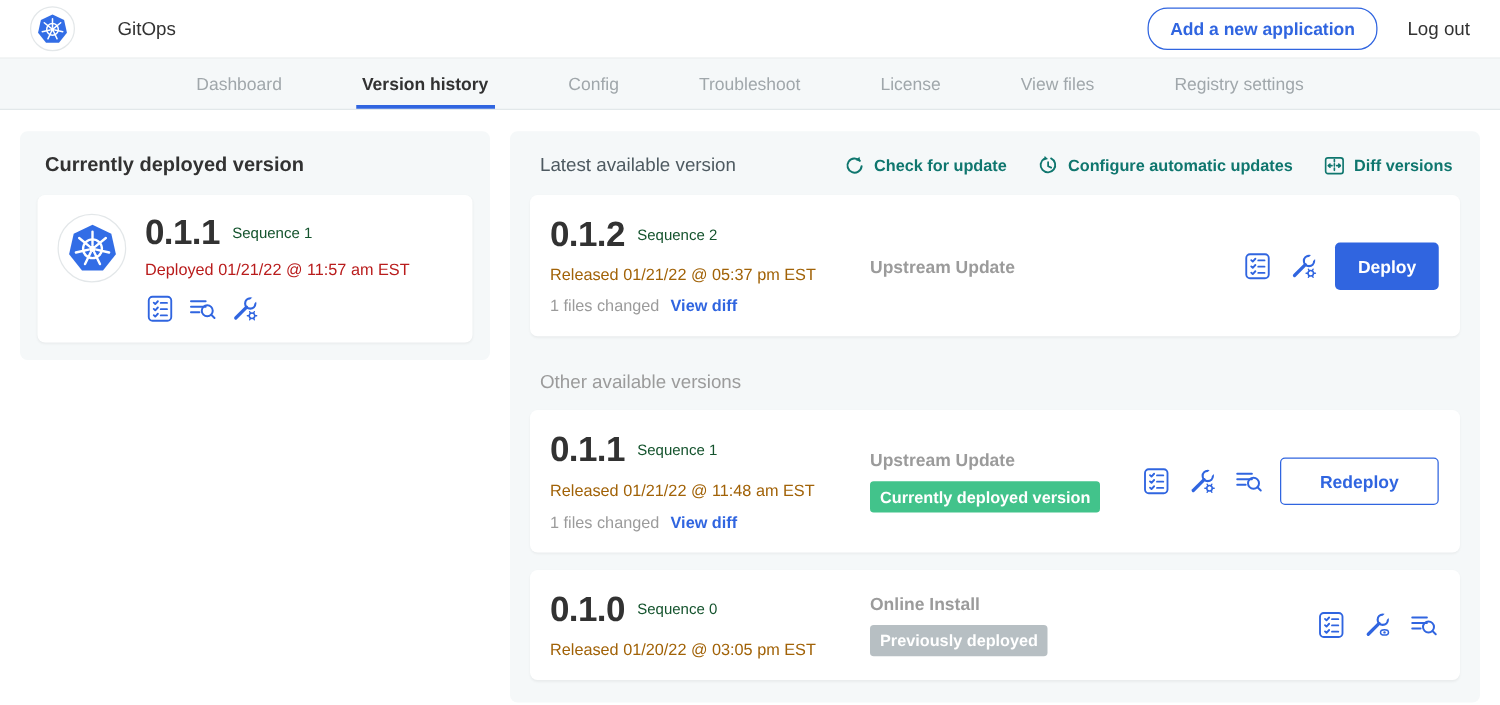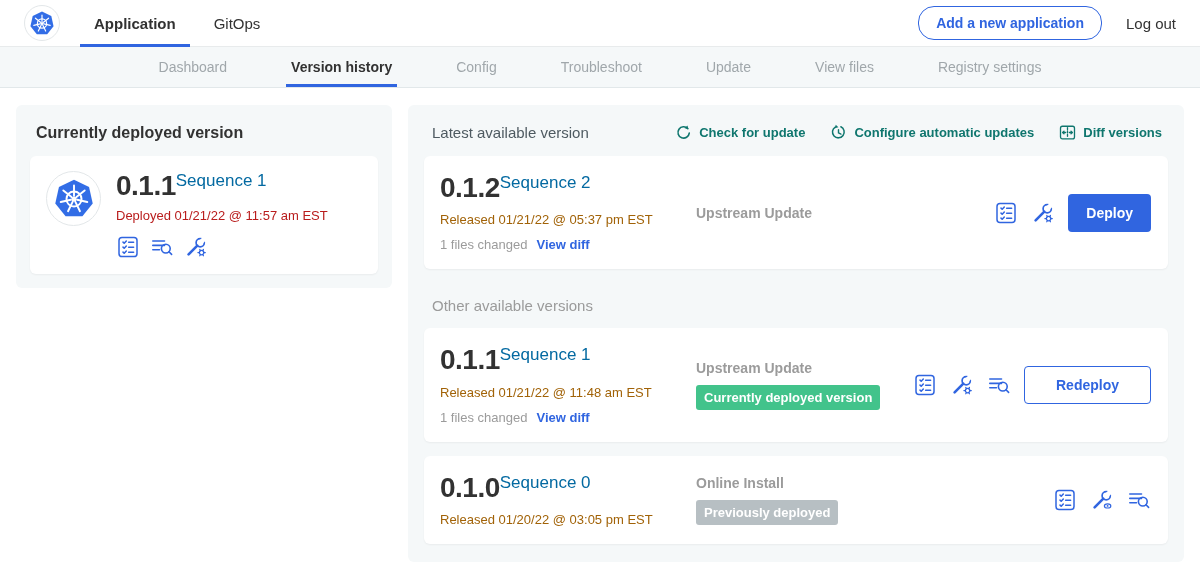--- a/index.html
+++ b/index.html
@@ -31,23 +31,23 @@
 
   
   .content { display:flex; gap:16px; padding:17px 16px; align-items:flex-start; }
 
   
   .left-card { width:376px; background:#F5F8F9; border-radius:6px; padding:14px; flex:none; }
   .left-card-title { font-size:16px; font-weight:bold; color:#323232; margin:5px 0 14px 6px; }
   .deployed-card { background:#fff; border-radius:6px; padding:15px 16px; display:flex; gap:15px; box-shadow:0 1px 2px rgba(0,0,0,0.05); }
   .logo-circle.lg { width:55px; height:55px; }
   .logo-circle.lg svg { width:42px; height:44px; }
-  .ver-row { display:flex; align-items:flex-start; }
+  .ver-row { display:flex; align-items:center; gap:10px; }
   .ver-num { font-size:28px; font-weight:bold; color:#323232; letter-spacing:-0.5px; line-height:1.05; }
-  .seq { font-size:17px; color:#0369a1; font-weight:500; }
+  .seq { font-size:12px; color:#14532d; font-weight:500; }
   .deployed-ts { font-size:13px; color:#b91c1c; margin-top:8px; font-weight:500; }
   .icon-row { display:flex; gap:10px; margin-top:12px; align-items:center; }
   .icon-btn { width:24px; height:24px; color:#3065E0; background:none; border:none; padding:0; cursor:pointer; flex:none; }
   .icon-btn svg { width:24px; height:24px; display:block; }
 
   
   .right-panel { flex:1; background:#F5F8F9; border-radius:6px; padding:16px 16px 18px 16px; }
   .rp-header { display:flex; align-items:center; justify-content:space-between; padding:3px 6px 1px 8px; }
   .rp-title { font-size:15px; color:#4E5A61; font-weight:500; }
   .rp-actions { display:flex; gap:25px; align-items:center; }
@@ -153,23 +153,20 @@
 
 <div class="page">
 
   <header class="topnav">
     <div class="logo-circle">
       <svg>
           <use href="#i-k8s"></use>
         </svg>
     </div>
     <nav class="app-tabs">
-      <div class="app-tab active">
-        <span>Application</span>
-      </div>
       <div class="app-tab">
         <span>GitOps</span>
       </div>
     </nav>
     <div class="topnav-right">
       <button class="add-app-btn">Add a new application</button>
       <span class="logout">Log out</span>
     </div>
   </header>
 
@@ -180,21 +177,21 @@
     <div class="subnav-item active">
         <span>Version history</span>
       </div>
     <div class="subnav-item">
         <span>Config</span>
       </div>
     <div class="subnav-item">
         <span>Troubleshoot</span>
       </div>
     <div class="subnav-item">
-        <span>Update</span>
+        <span>License</span>
       </div>
     <div class="subnav-item">
         <span>View files</span>
       </div>
     <div class="subnav-item">
         <span>Registry settings</span>
       </div>
   </nav>
 
   <main class="content">

